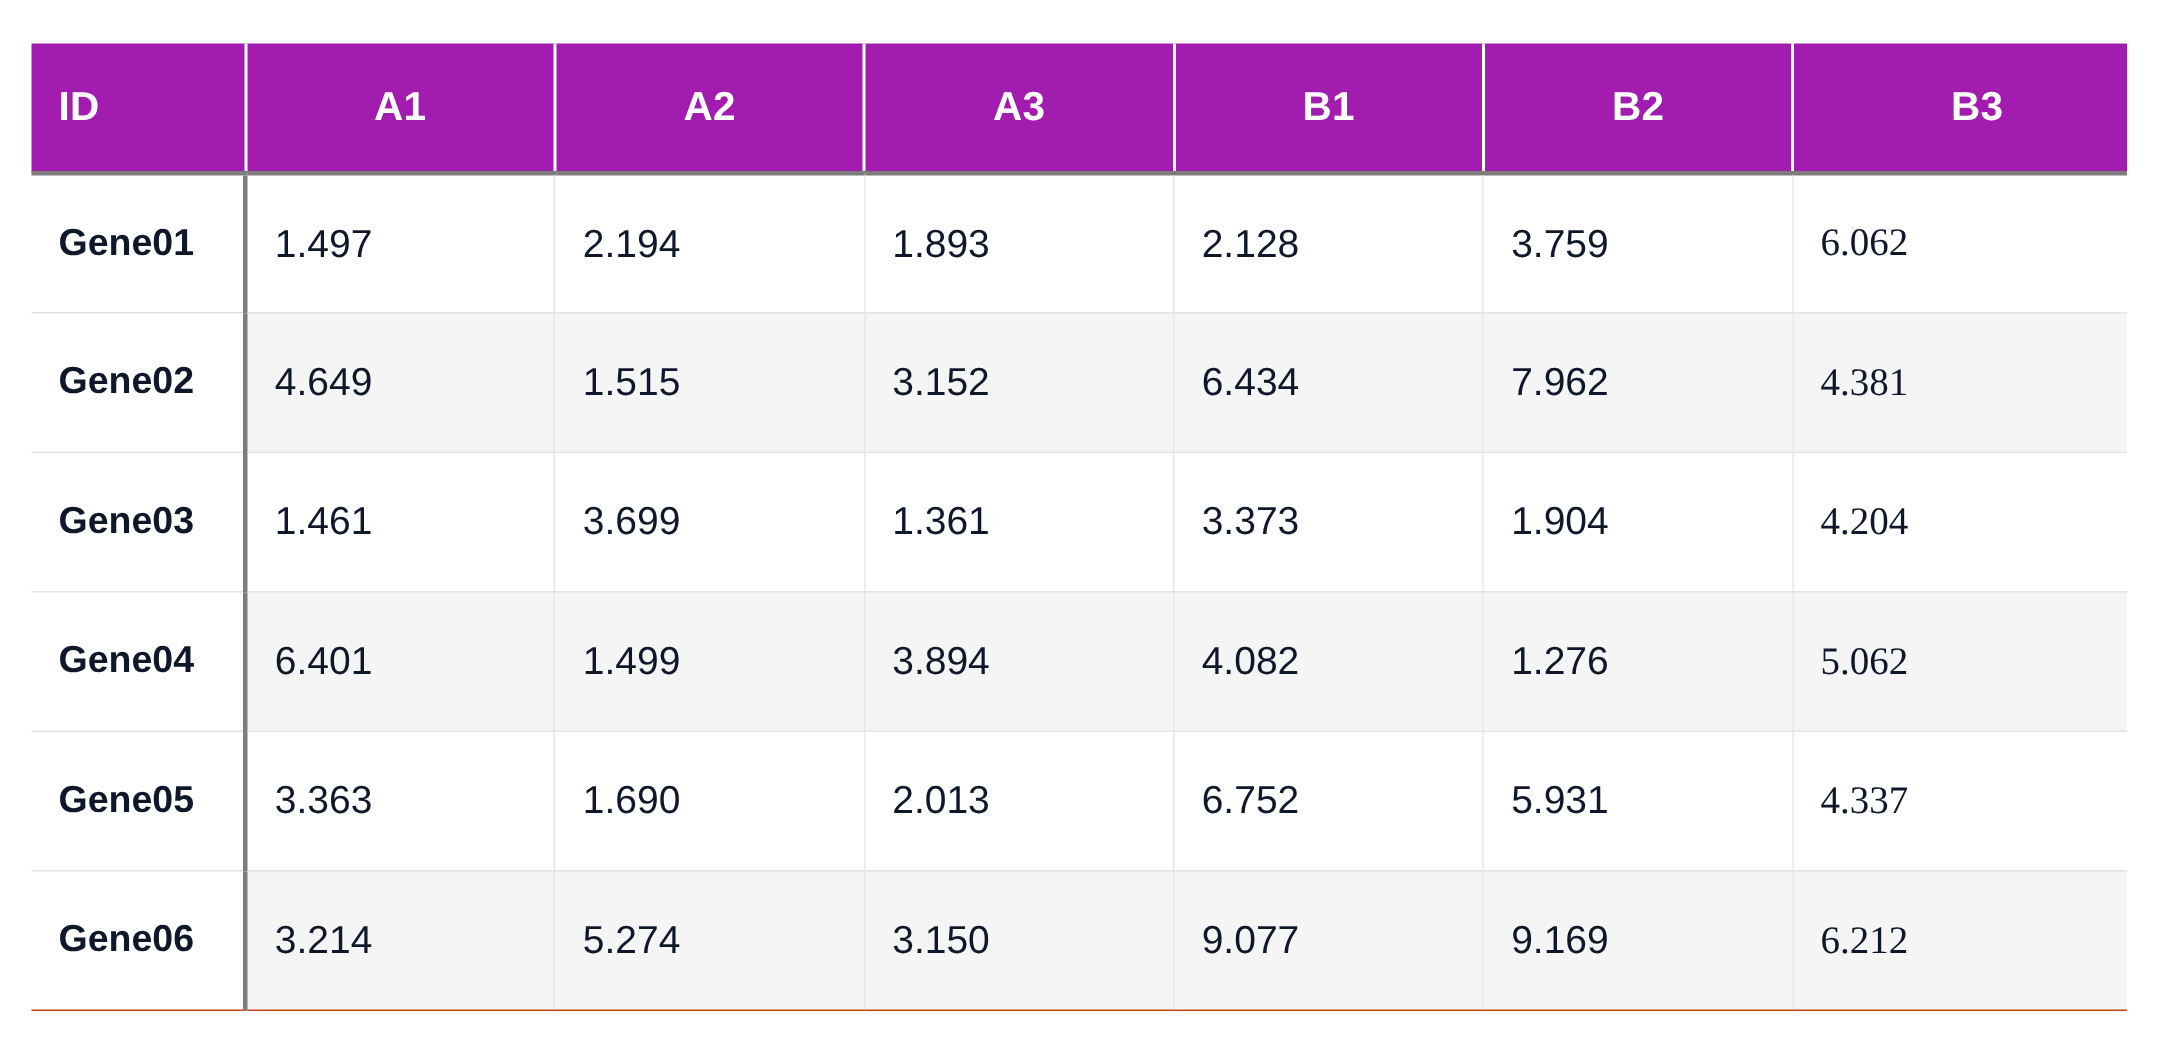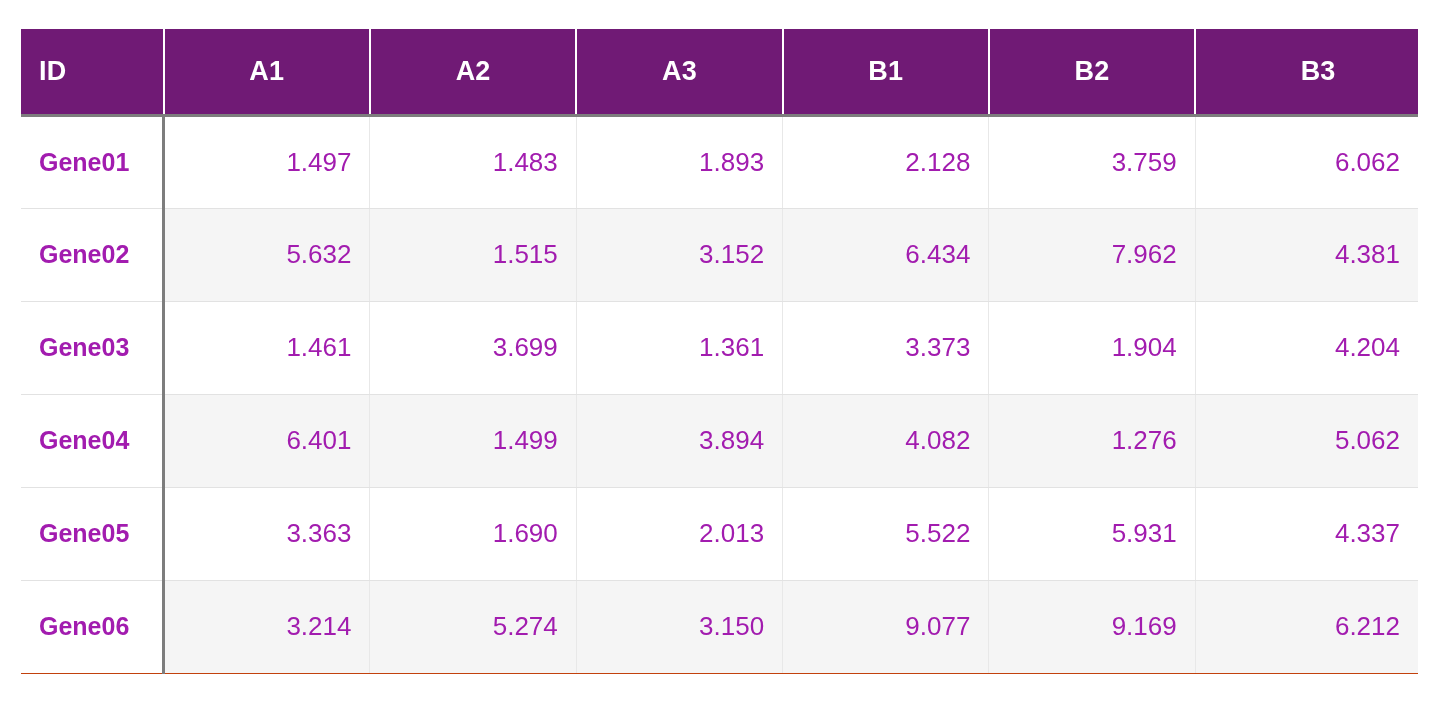--- a/index.html
+++ b/index.html
@@ -35,21 +35,21 @@
     background: #ffffff;
   }
 
   
   col.col-id   { width: 139px; }
   col.col-d    { width: 201px; }
   col.col-last { width: 217px; }
 
   
   thead tr.header-row th {
-    background: #701a75;
+    background: #a21caf;
     color: #ffffff;
     font-size: 27px;
     font-weight: bold;
     height: 86px;
     padding: 0 18px;
     box-sizing: border-box;
     border-right: 2px solid #ffffff;
     border-bottom: 3px solid #7d7d7d;
     vertical-align: middle;
     letter-spacing: 0.2px;
@@ -63,43 +63,43 @@
   }
   thead tr.header-row th.th-last {
     border-right: none;
     padding-left: 40px;
   }
 
   
   tbody tr.data-row td {
     height: 93px;
     font-size: 26px;
-    color: #a21caf;
+    color: #0f172a;
     padding: 0 18px;
     box-sizing: border-box;
     vertical-align: middle;
     border-bottom: 1px solid #e2e2e2;
     white-space: nowrap;
   }
 
   tbody tr.data-row td.cell-id {
     background: #ffffff !important;
     font-weight: bold;
     text-align: left;
     border-right: 3px solid #7d7d7d;
     font-size: 25px;
   }
 
   tbody tr.data-row td.cell-num {
-    text-align: right;
     border-right: 1px solid #e8e8e8;
     font-weight: normal;
   }
   tbody tr.data-row td.cell-last {
     border-right: none;
+    font-family: Liberation Serif, serif;
   }
 
   tbody tr.row-even td {
     background: #ffffff;
   }
   tbody tr.row-odd td {
     background: #f5f5f5;
   }
 
   tbody tr.data-row:last-child td {
@@ -130,30 +130,30 @@
           <th class="th-num">B1</th>
           <th class="th-num">B2</th>
           <th class="th-num th-last">B3</th>
         </tr>
       </thead>
       <tbody>
 
         <tr class="data-row row-even">
           <td class="cell-id">Gene01</td>
           <td class="cell-num">1.497</td>
-          <td class="cell-num">1.483</td>
+          <td class="cell-num">2.194</td>
           <td class="cell-num">1.893</td>
           <td class="cell-num">2.128</td>
           <td class="cell-num">3.759</td>
           <td class="cell-num cell-last">6.062</td>
         </tr>
 
         <tr class="data-row row-odd">
           <td class="cell-id">Gene02</td>
-          <td class="cell-num">5.632</td>
+          <td class="cell-num">4.649</td>
           <td class="cell-num">1.515</td>
           <td class="cell-num">3.152</td>
           <td class="cell-num">6.434</td>
           <td class="cell-num">7.962</td>
           <td class="cell-num cell-last">4.381</td>
         </tr>
 
         <tr class="data-row row-even">
           <td class="cell-id">Gene03</td>
           <td class="cell-num">1.461</td>
@@ -172,21 +172,21 @@
           <td class="cell-num">4.082</td>
           <td class="cell-num">1.276</td>
           <td class="cell-num cell-last">5.062</td>
         </tr>
 
         <tr class="data-row row-even">
           <td class="cell-id">Gene05</td>
           <td class="cell-num">3.363</td>
           <td class="cell-num">1.690</td>
           <td class="cell-num">2.013</td>
-          <td class="cell-num">5.522</td>
+          <td class="cell-num">6.752</td>
           <td class="cell-num">5.931</td>
           <td class="cell-num cell-last">4.337</td>
         </tr>
 
         <tr class="data-row row-odd">
           <td class="cell-id">Gene06</td>
           <td class="cell-num">3.214</td>
           <td class="cell-num">5.274</td>
           <td class="cell-num">3.150</td>
           <td class="cell-num">9.077</td>

